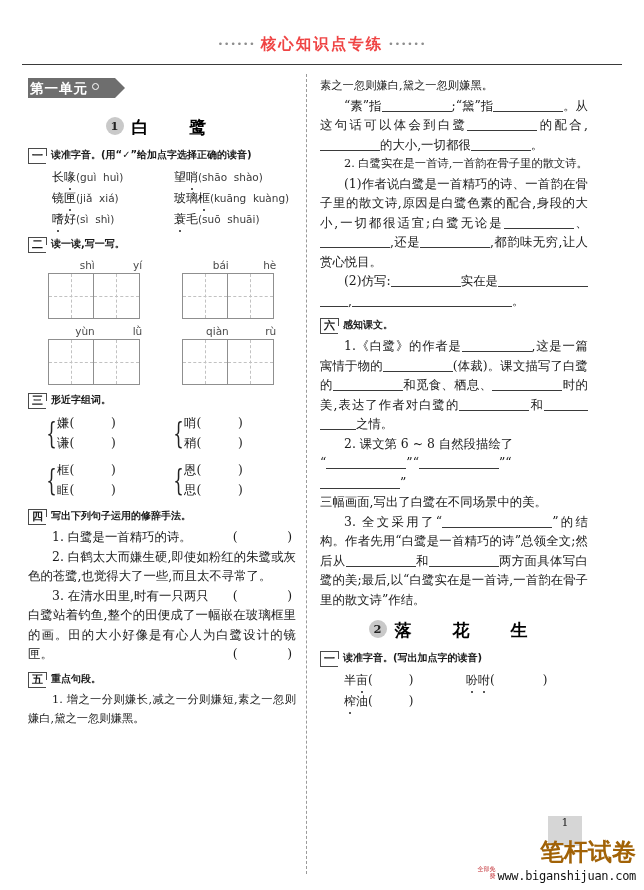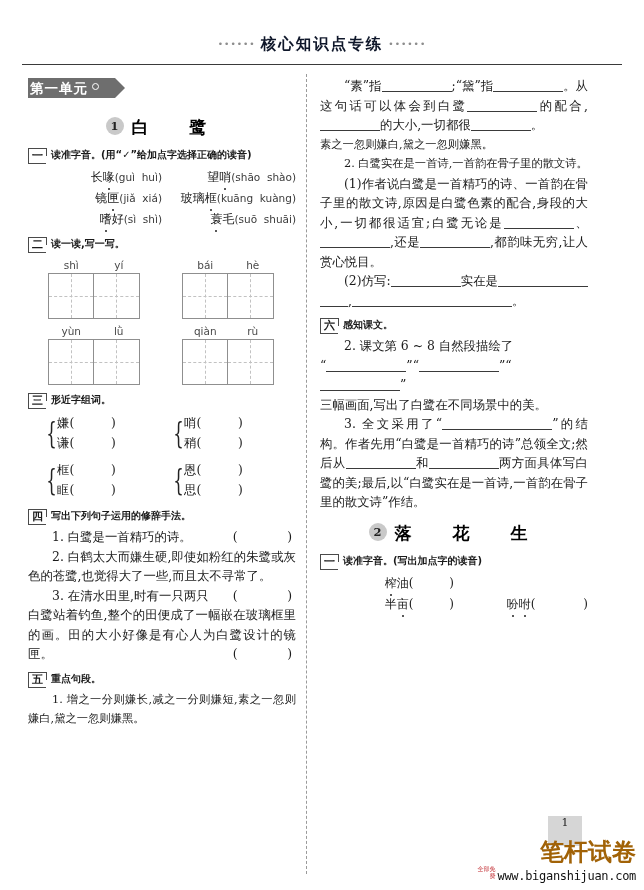--- a/index.html
+++ b/index.html
@@ -14,21 +14,21 @@
   .page{position:absolute;inset:0;}
 
   
   .header{
     position:absolute; left:0; top:34px; width:644px;
     text-align:center;
   }
   .header-title{
     font-size:15.5px; font-weight:bold; letter-spacing:2px;
     font-family:"DejaVu Serif","Liberation Serif",serif;
-    display:inline-block; color:#0f172a;
+    display:inline-block; color:#ef4444;
   }
   .dots{
     display:inline-block; vertical-align:2px; letter-spacing:1px;
     color:#8d8d8d; font-size:9px;
   }
   .header-rule{
     position:absolute; left:22px; top:64px; width:600px; height:1px;
     background:#3a3a3a;
   }
 
@@ -104,21 +104,21 @@
   
   .body-line{
     font-family:"DejaVu Serif","Liberation Serif",serif;
     font-size:12.4px; line-height:19.5px; color:#1b1b1b;
     text-align:justify; text-justify:inter-character;
   }
   .indent{text-indent:24px;}
   .small-kai{font-size:11.3px;}
 
   
-  .pinyin-block{margin:3px 0 0 0;text-align:right;}
+  .pinyin-block{margin:3px 0 0 24px;}
   .pinyin-row{
     display:flex;font-size:12px;line-height:20px;margin-bottom:1px;
     font-family:"DejaVu Serif","Liberation Serif",serif;
   }
   .pinyin-item{width:50%;white-space:nowrap;}
   .dotchar{position:relative;display:inline-block;}
   .dotchar:after{
     content:"";position:absolute;left:50%;bottom:-3px;margin-left:-1px;
     width:2px;height:2px;border-radius:50%;background:#222;
   }
@@ -126,21 +126,21 @@
 
   
   .grid-area{margin:6px 0 4px 0;}
   .grid-row{display:flex;justify-content:space-around;margin-bottom:6px;}
   .grid-unit{width:95px;}
   .grid-pinyin{
     display:flex;font-size:10.5px;color:#4a4a4a;
     justify-content:space-around;margin-bottom:2px;
     font-family:"DejaVu Sans","Liberation Sans",sans-serif;
   }
-  .grid-pinyin span{width:47px;text-align:center;}
+  .grid-pinyin span{width:47px;text-align:right;}
   .tian{display:flex;}
   .cell{
     width:46px;height:46px;border:1px solid #8f8f8f;position:relative;
     box-sizing:border-box;
   }
   .cell+.cell{border-left:none;}
   .cell:before{
     content:"";position:absolute;left:50%;top:0;bottom:0;
     border-left:1px dashed #c2c2c2;
   }
@@ -357,41 +357,44 @@
     <div class="sec">
       <span class="sec-num">五</span>
       <span class="sec-text">重点句段。</span>
     </div>
     <div class="body-line indent small-kai">1. 增之一分则嫌长,减之一分则嫌短,素之一忽则嫌白,黛之一忽则嫌黑。</div>
 
   </div>
 
   <div class="col col-right">
 
+    <div class="body-line small-kai">素之一忽则嫌白,黛之一忽则嫌黑。</div>
+
     <div class="body-line indent">
       <span>“素”指</span><span class="u u70"></span><span>;“黛”指</span><span class="u u70"></span><span>。从这句话可以体会到白鹭</span><span class="u u70"></span><span>的配合,</span><span class="u u60"></span><span>的大小,一切都很</span><span class="u u60"></span><span>。</span>
     </div>
-
-    <div class="body-line small-kai">素之一忽则嫌白,黛之一忽则嫌黑。</div>
 
     <div class="body-line indent small-kai">2. 白鹭实在是一首诗,一首韵在骨子里的散文诗。</div>
 
     <div class="body-line indent">
       <span>(1)作者说白鹭是一首精巧的诗、一首韵在骨子里的散文诗,原因是白鹭色素的配合,身段的大小,一切都很适宜;白鹭无论是</span><span class="u u70"></span><span>、</span><span class="u u70"></span><span>,还是</span><span class="u u70"></span><span>,都韵味无穷,让人赏心悦目。</span>
     </div>
 
     <div class="body-line indent">
       <span>(2)仿写:</span><span class="u u70"></span><span>实在是</span><span class="u u90"></span><span class="u u28"></span>,<span class="u u160"></span><span>。</span>
     </div>
 
     <div class="sec">
       <span class="sec-num">六</span>
       <span class="sec-text">感知课文。</span>
     </div>
 
+    <div class="body-line indent">
+      <span>1.《白鹭》的作者是</span><span class="u u70"></span><span>,这是一篇寓情于物的</span><span class="u u70"></span><span>(体裁)。课文描写了白鹭的</span><span class="u u70"></span><span>和觅食、栖息、</span><span class="u u70"></span><span>时的美,表达了作者对白鹭的</span><span class="u u70"></span><span>和</span><span class="u u44"></span><span class="u u36"></span><span>之情。</span>
+    </div>
 
     <div class="body-line indent">
       <span>2. 课文第 6 ~ 8 自然段描绘了</span>
     </div>
     <div class="body-line">
       “<span class="u u80"></span>”“<span class="u u80"></span>”“<span class="u u80"></span>”
     </div>
     <div class="body-line">三幅画面,写出了白鹭在不同场景中的美。</div>
 
     <div class="body-line indent">
@@ -400,27 +403,27 @@
 
     <div class="lesson-title">
       <span class="lesson-num">2</span><span class="lesson-name">落　花　生</span>
     </div>
 
     <div class="sec">
       <span class="sec-num">一</span>
       <span class="sec-text">读准字音。(写出加点字的读音)</span>
     </div>
     <div class="pinyin-block">
+      <div class="pinyin-row">
+        <div class="pinyin-item">半<span class="dotchar">亩</span>(　　　)</div>
+        <div class="pinyin-item"><span class="dotchar">吩</span><span class="dotchar">咐</span>(　　　　)</div>
+      </div>
       <div class="pinyin-row">
         <div class="pinyin-item"><span class="dotchar">榨</span>油(　　　)</div>
         <div class="pinyin-item"></div>
-      </div>
-      <div class="pinyin-row">
-        <div class="pinyin-item">半<span class="dotchar">亩</span>(　　　)</div>
-        <div class="pinyin-item"><span class="dotchar">吩</span><span class="dotchar">咐</span>(　　　　)</div>
       </div>
     </div>
 
   </div>
 
   <div class="pagenum">1</div>
   <div class="wm">
     <div class="wm-main">笔杆试卷</div>
     <div><span class="wm-red">全部免费</span><span class="wm-url">www.biganshijuan.com</span></div>
   </div>

